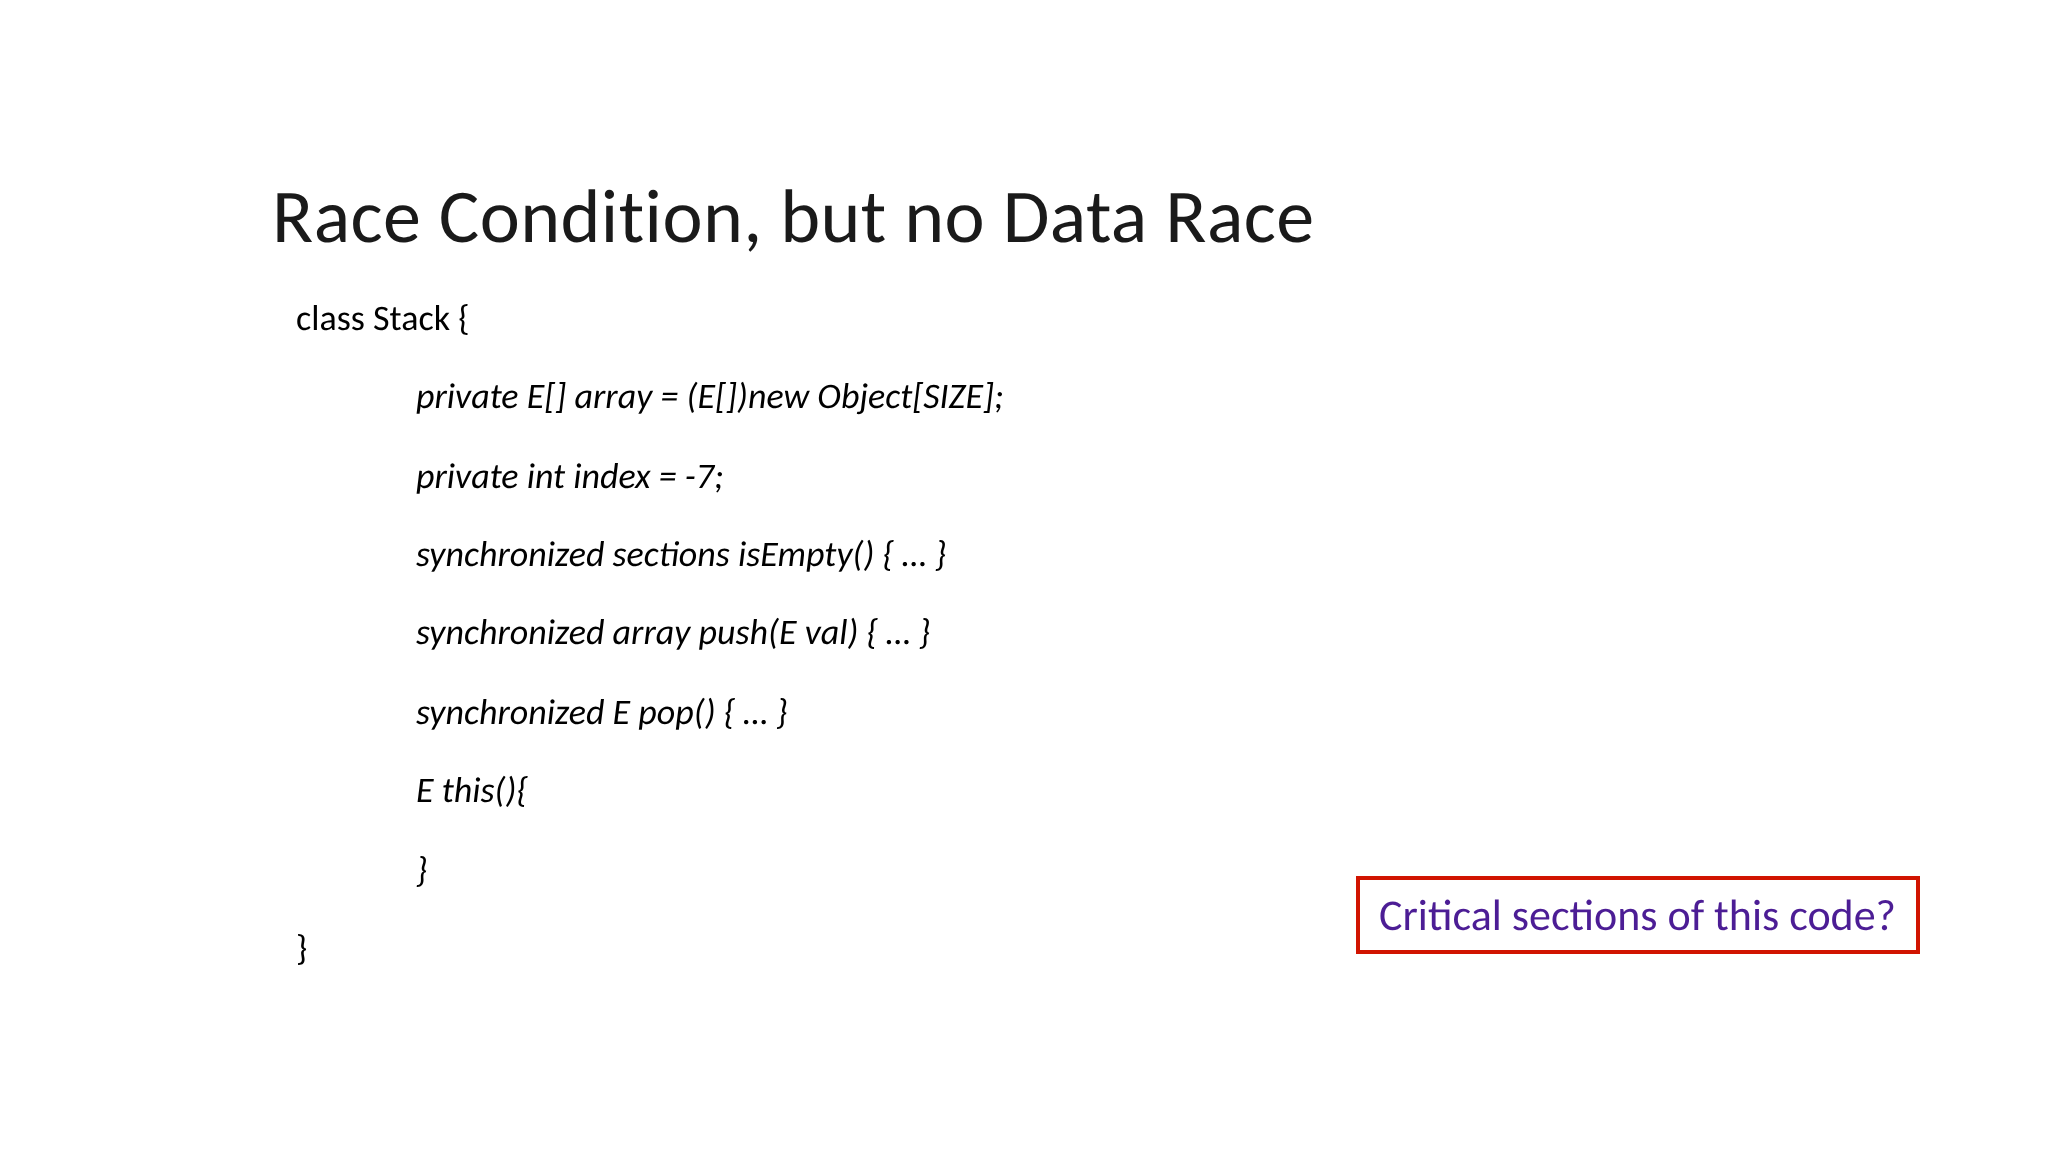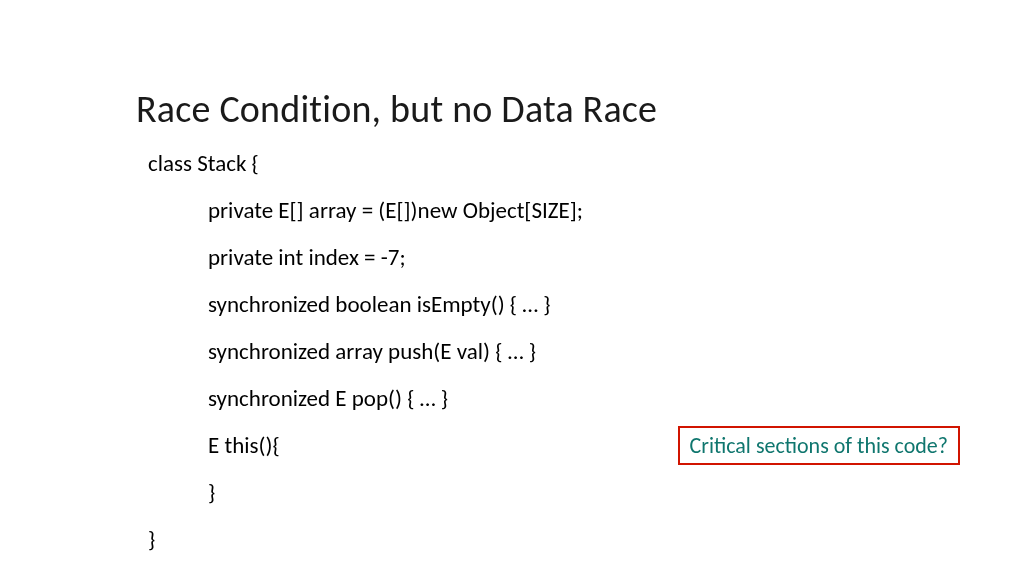--- a/index.html
+++ b/index.html
@@ -1,44 +1,44 @@
 <!DOCTYPE html>
 <html><head>
 <meta charset="utf-8">
 <style>
   * { margin: 12px; padding: 0; box-sizing: border-box; }
   html, body { width: 1024px; height: 576px; background: #fff; font-family: Calibri, "Segoe UI", Arial, sans-serif; color: #000; }
   .slide { width: 1024px; height: 576px; position: relative; padding: 38px 88px; }
   .title { font-size: 38px; font-weight: 400; color: #1a1a1a; letter-spacing: 0.2px; margin-bottom: 14px; }
-  .code-block { font-size: 23px; line-height: 1.52; font-weight: 400; }
+  .code-block { font-size: 18px; line-height: 1.52; font-weight: 400; }
   .i0 { padding-left: 0; }
-  .i1 { padding-left: 60px; }
+  .i1 { padding-left: 60px; font-style: italic; }
   .i2 { padding-left: 128px; }
   .callout {
     position: absolute;
     right: 88px;
-    top: 378px;
+    top: 390px;
     border: 2px solid #d11400;
-    color: #0f766e;
+    color: #4c1d95;
     font-size: 22px;
     padding: 4px 10px;
     background: #fff;
   }
 </style>
 </head>
 <body>
 
 <div class="slide">
   <h1 class="title">Race Condition, but no Data Race</h1>
 
   <div class="code-block">
     <div class="i0">class Stack {</div>
     <div class="i1">private E[] array = (E[])new Object[SIZE];</div>
     <div class="i1">private int index = -7;</div>
-    <div class="i1">synchronized boolean isEmpty() { … }</div>
+    <div class="i1">synchronized sections isEmpty() { … }</div>
     <div class="i1">synchronized array push(E val) { … }</div>
     <div class="i1">synchronized E pop() { … }</div>
     <div class="i1">E this(){</div>
     <div class="i1">}</div>
     <div class="i0">}</div>
   </div>
 
   <div class="callout">Critical sections of this code?</div>
 </div>
 

